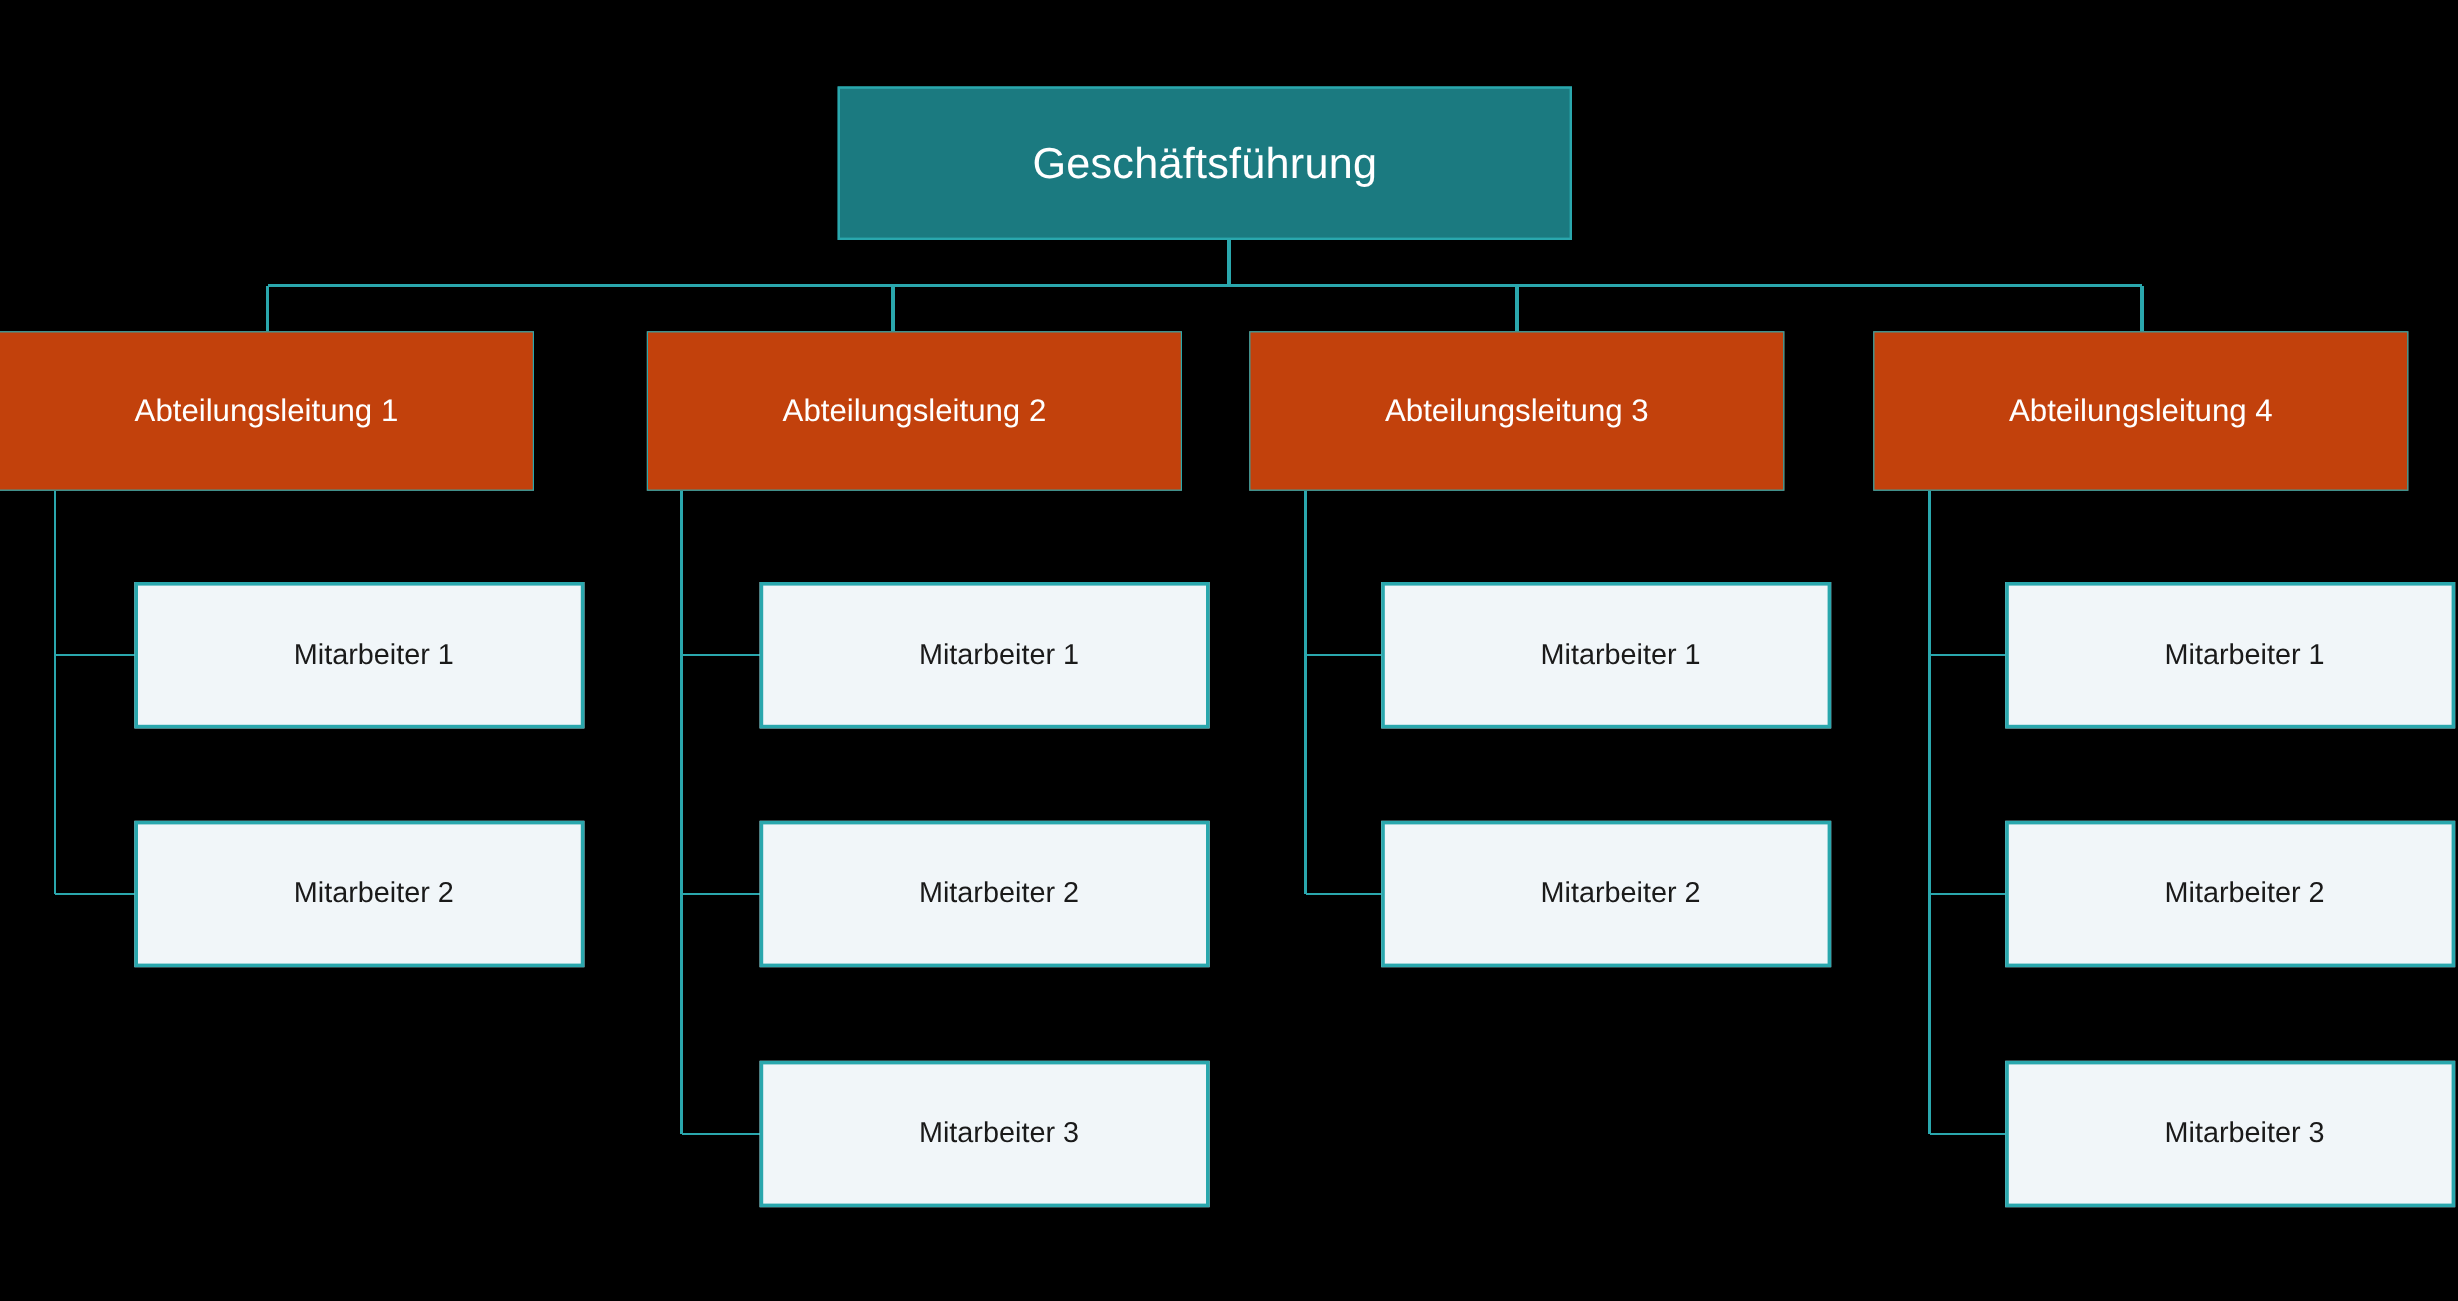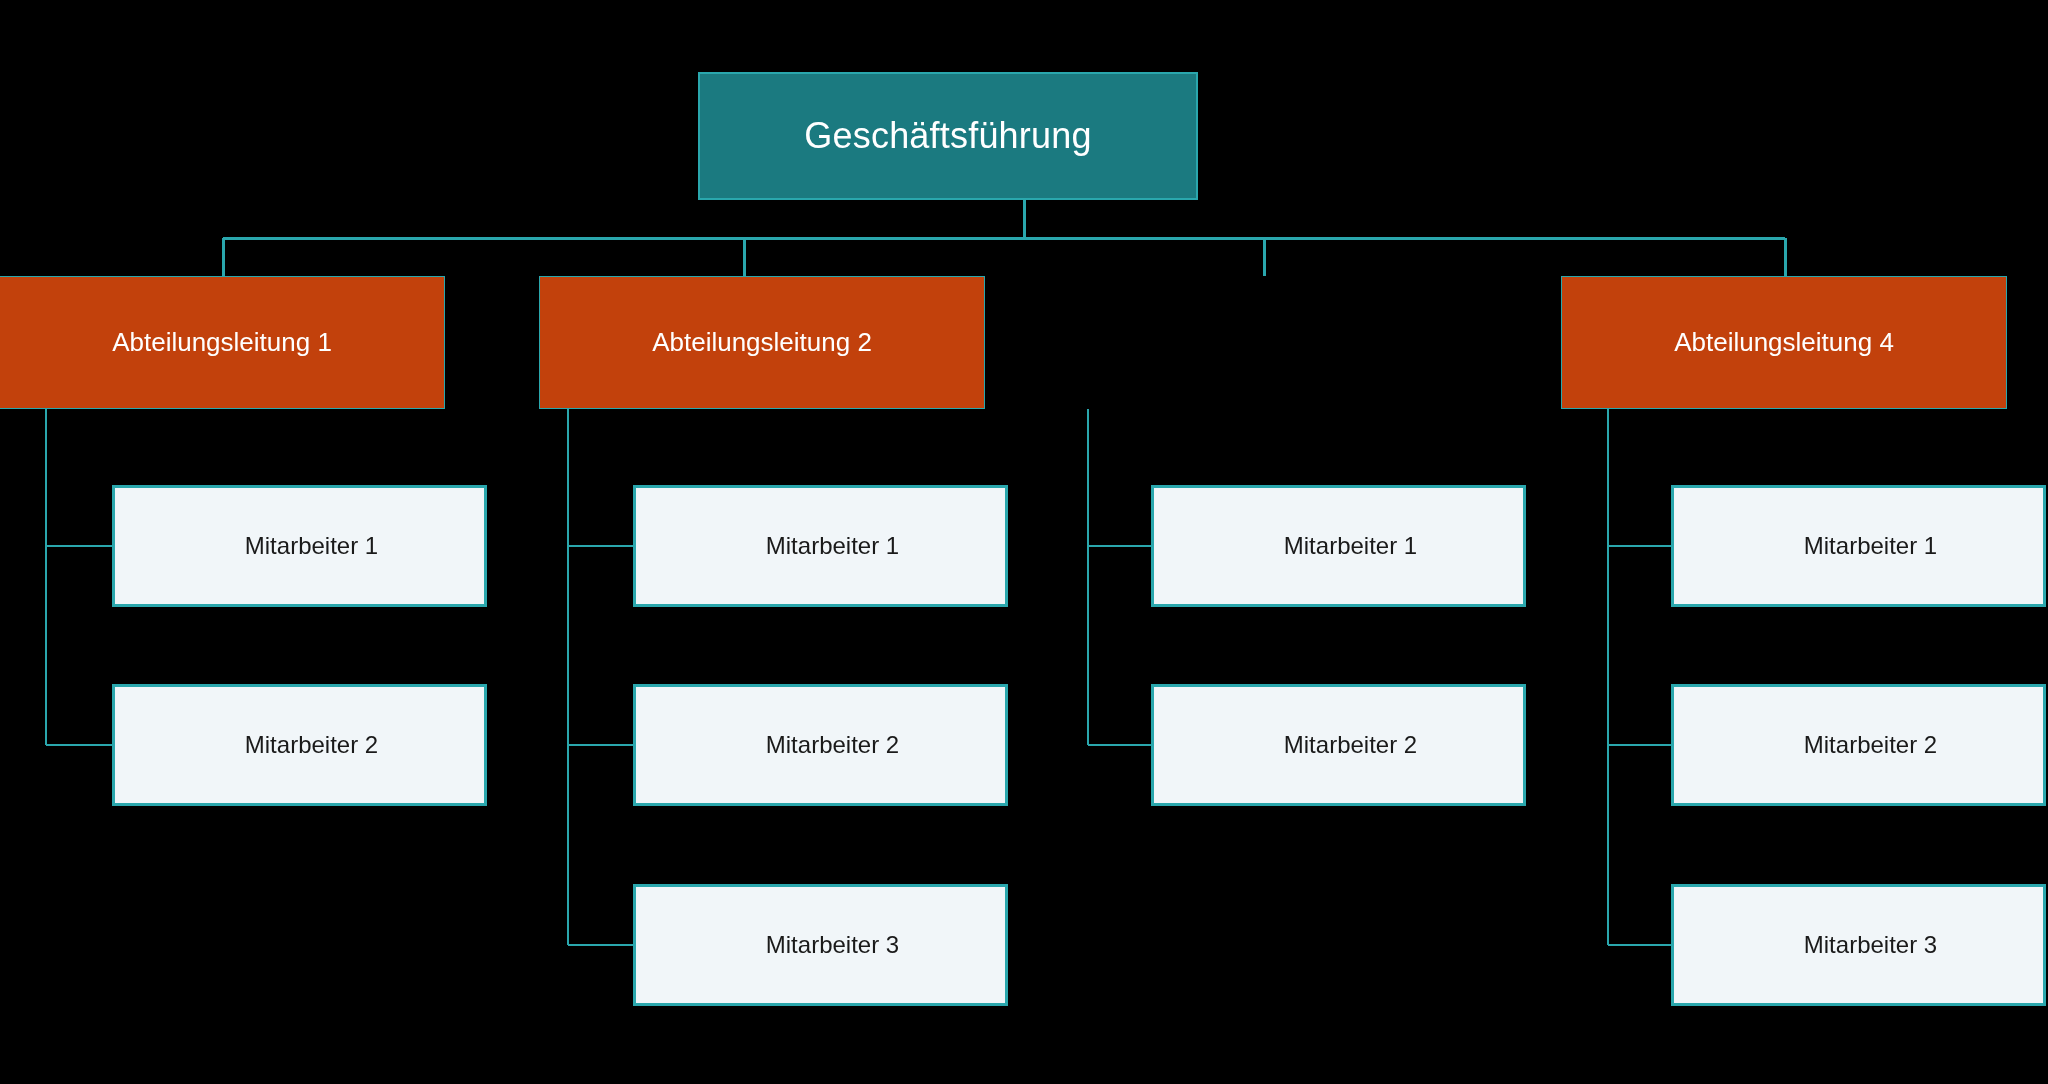--- a/index.html
+++ b/index.html
@@ -109,32 +109,35 @@
       <path d="M 1088 546 L 1152 546"></path>
       <path d="M 1088 745 L 1152 745"></path>
 
       <path d="M 1608 409 L 1608 945"></path>
       <path d="M 1608 546 L 1672 546"></path>
       <path d="M 1608 745 L 1672 745"></path>
       <path d="M 1608 945 L 1672 945"></path>
     </g>
   </svg>
 
-  <div class="node node-ceo" style="left:698px; top:72px; width:500px; height:128px;">
+  <div class="node node-ceo" style="left:698px; top:72px; width:612px; height:128px;">
     <span class="node-label">Geschäftsführung</span>
   </div>
 
   <div class="node node-dept" style="left:-1px; top:276px; width:446px; height:133px;">
     <span class="node-label">Abteilungsleitung 1</span>
   </div>
 
   <div class="node node-dept" style="left:539px; top:276px; width:446px; height:133px;">
     <span class="node-label">Abteilungsleitung 2</span>
   </div>
 
+  <div class="node node-dept" style="left:1041px; top:276px; width:446px; height:133px;">
+    <span class="node-label">Abteilungsleitung 3</span>
+  </div>
 
   <div class="node node-dept" style="left:1561px; top:276px; width:446px; height:133px;text-align:right;">
     <span class="node-label">Abteilungsleitung 4</span>
   </div>
 
   <div class="node node-emp" style="left:112px; top:485px; width:375px; height:122px;">
     <span class="node-label">Mitarbeiter 1</span>
   </div>
 
   <div class="node node-emp" style="left:112px; top:684px; width:375px; height:122px;">

